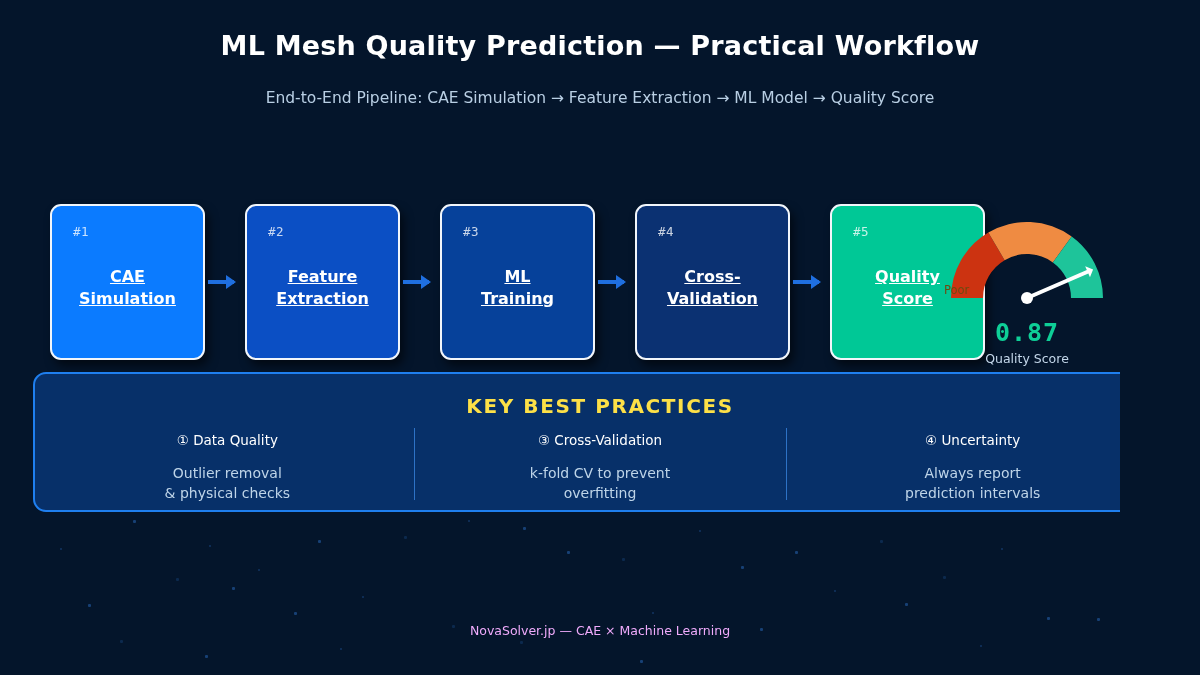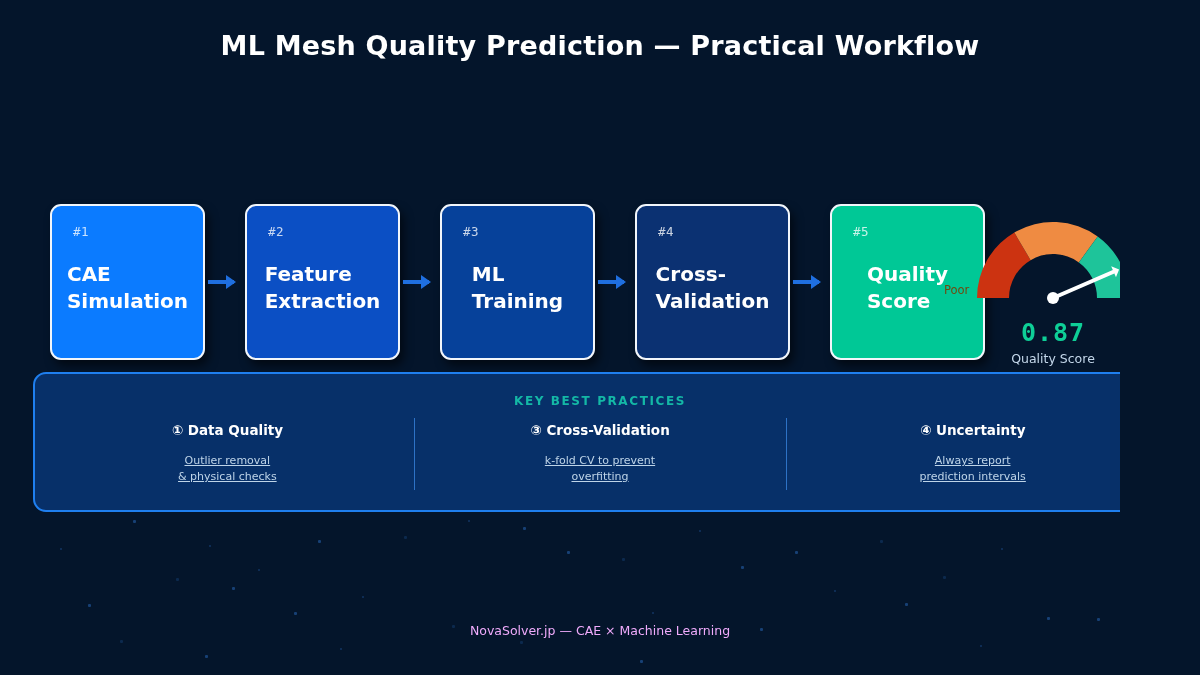--- a/index.html
+++ b/index.html
@@ -93,27 +93,28 @@
     font-size: 12.5px;
     color: rgba(255,255,255,.78);
     margin: 18px 0 0 21px;
     letter-spacing: .5px;
   }
   .stage-label {
     flex: 1;
     display: flex;
     align-items: center;
     justify-content: center;
-    text-align: left;
-    font-size: 20px;
+    text-align: center;
+    font-size: 16px;
     font-weight: bold;
     color: #ffffff;
     line-height: 1.32;
     padding: 0 6px;
     margin-top: -22px;
+    text-decoration: underline;
   }
   .arrow {
     position: absolute;
     top: 76px;
     height: 4px;
     background: #1f6fe0;
   }
   .arrow::after {
     content: "";
     position: absolute;
@@ -121,21 +122,21 @@
     top: -5px;
     width: 0; height: 0;
     border-left: 10px solid #1f6fe0;
     border-top: 7px solid transparent;
     border-bottom: 7px solid transparent;
   }
 
   
   .gauge-wrap {
     position: absolute;
-    left: 968px;
+    left: 942px;
     top: 222px;
     width: 170px;
     height: 140px;
     text-align: center;
   }
   .gauge-svg { display: block; }
   .gauge-poor, .gauge-good {
     position: absolute;
     font-size: 11.5px;
     top: 283px;
@@ -164,24 +165,24 @@
     width: 1134px;
     height: 140px;
     box-sizing: border-box;
     border: 2px solid #1f7fef;
     border-radius: 13px;
     background: #073069;
   }
   .panel-title {
     text-align: center;
     margin-top: 20px;
-    font-size: 12px;
+    font-size: 20px;
     font-weight: bold;
     letter-spacing: 1.6px;
-    color: #14b8a6;
+    color: #fde047;
   }
   .practice-grid {
     display: flex;
     margin-top: 14px;
     padding: 0 6px;
   }
   .practice {
     flex: 1;
     text-align: center;
     position: relative;
@@ -191,29 +192,28 @@
     content: "";
     position: absolute;
     left: 0;
     top: -4px;
     width: 1px;
     height: 72px;
     background: #2d72c6;
   }
   .practice-head {
     font-size: 13.5px;
-    font-weight: bold;
+    font-weight: normal;
     color: #ffffff;
   }
   .practice-desc {
     margin-top: 15px;
-    font-size: 11px;
+    font-size: 14px;
     color: #bed4e8;
     line-height: 1.45;
-    text-decoration: underline;
   }
 
   
   .footer {
     position: absolute;
     left: 0;
     top: 623px;
     width: 1200px;
     text-align: center;
     font-size: 12.5px;
@@ -259,20 +259,21 @@
       <div class="star dim" style="left: 120px; top: 640px;"></div>
       <div class="star" style="left: 205px; top: 655px;"></div>
       <div class="star sm" style="left: 340px; top: 648px;"></div>
       <div class="star dim" style="left: 520px; top: 641px;"></div>
       <div class="star" style="left: 640px; top: 660px;"></div>
       <div class="star sm" style="left: 980px; top: 645px;"></div>
     </div>
 
   <div class="header">
     <h1 class="title">ML Mesh Quality Prediction — Practical Workflow</h1>
+    <div class="subtitle">End-to-End Pipeline: CAE Simulation → Feature Extraction → ML Model → Quality Score</div>
   </div>
 
   <div class="pipeline">
       <div class="stage-box" style="left: 0px; background: rgb(11, 123, 255);">
         <div class="stage-num">#1</div>
         <div class="stage-label">
           <div><span>CAE</span><br><span>Simulation</span></div>
         </div>
       </div>
       <div class="arrow" style="left: 158px; width: 26px; background: rgb(31, 111, 224);"></div>

